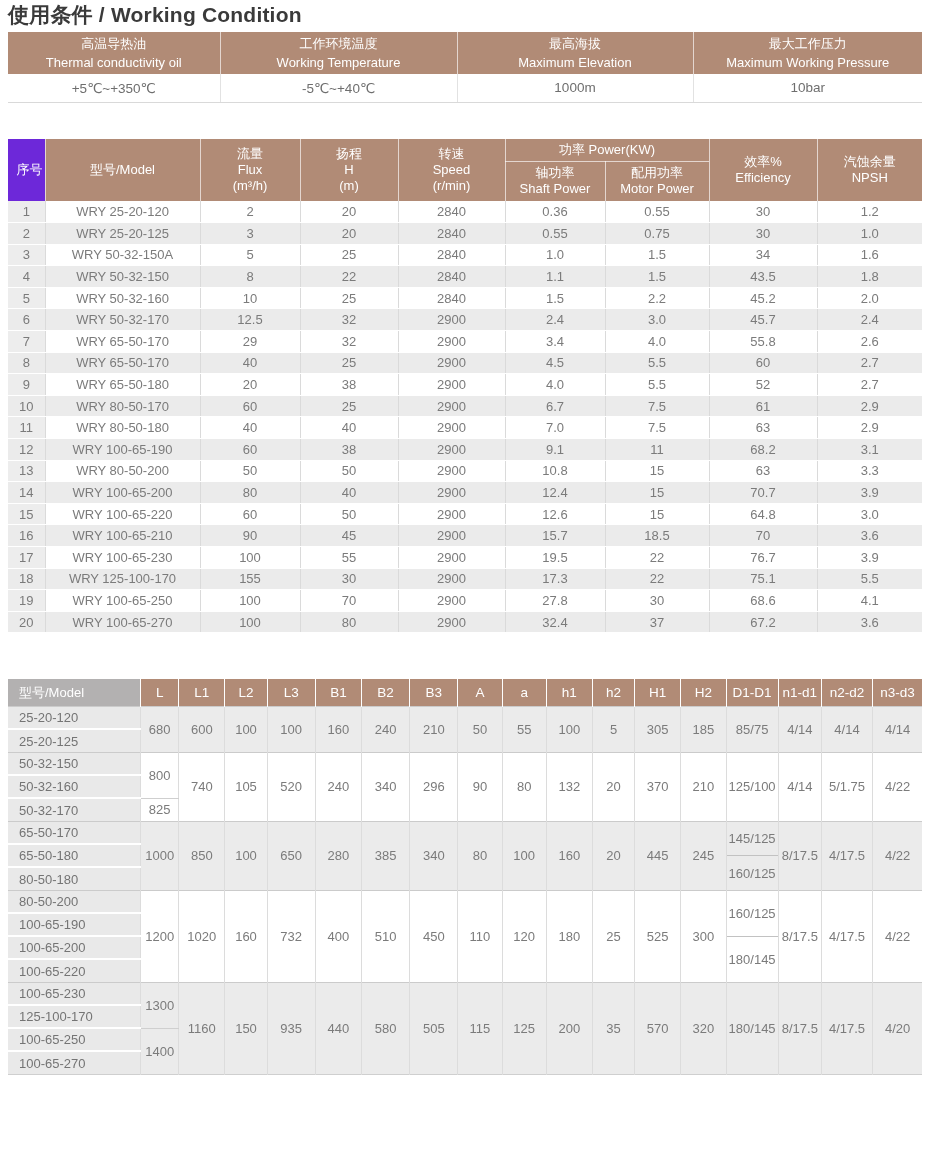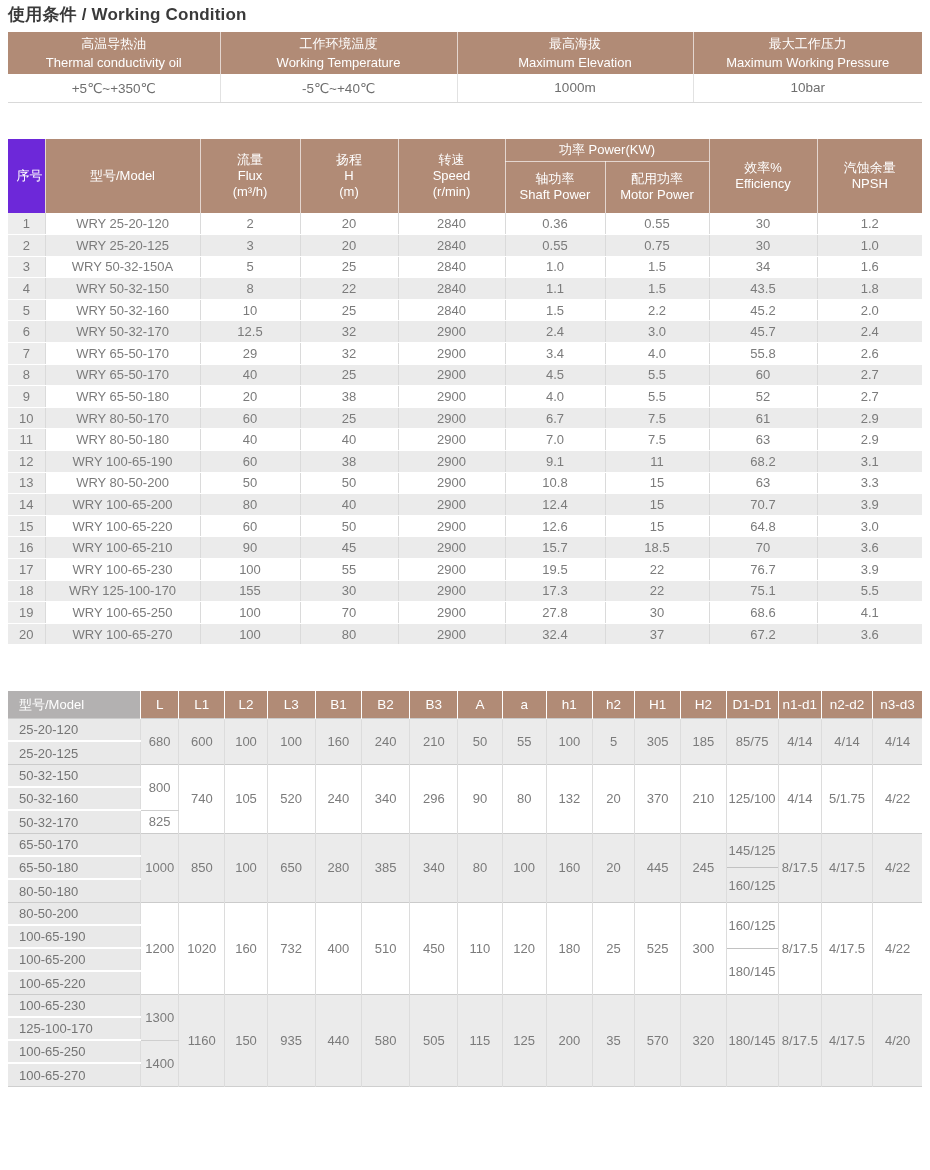--- a/index.html
+++ b/index.html
@@ -5,21 +5,21 @@
   * { box-sizing: border-box; }
   html,body { margin:0; padding:0; background:#ffffff; }
   body {
     width:930px; height:1170px; overflow:hidden;
     font-family:"Liberation Sans","DejaVu Sans",sans-serif;
     -webkit-font-smoothing:antialiased;
   }
   .page { padding:4px 8px 0 8px; }
 
   .sec-title {
-    font-size:17px; font-weight:bold; color:#3a3a3a;
+    font-size:21px; font-weight:bold; color:#3a3a3a;
     margin:0 0 6px 0; letter-spacing:.2px; line-height:22px;
   }
   .sec { margin-bottom:0; }
   .gap-md { margin-top:36px; }
   .gap-lg { margin-top:46px; }
 
   table { border-collapse:collapse; table-layout:fixed; width:914px; }
 
   
   .wc th {
@@ -42,21 +42,21 @@
   .tech th {
     background:#b18b76; color:#fff; font-weight:normal;
     text-align:center; vertical-align:middle;
     white-space:pre-line; font-size:13px; line-height:16px;
     border-left:1px solid rgba(255,255,255,.65);
     padding:2px 2px;
   }
   .tech thead tr:first-child th:first-child { border-left:none; }
   .tech th.no-h { background:#6d28d9;text-align:right; }
   .tech th.pgroup { height:22px; border-bottom:1px solid rgba(255,255,255,.65); line-height:18px;margin-left:44px; }
-  .tech thead tr:nth-child(2) th { height:52px; }
+  .tech thead tr:nth-child(2) th { height:40px; }
   .tech td {
     text-align:center; vertical-align:middle; height:21.6px;
     font-size:13px; color:#7b7b7b; background:#fff;
     border-left:1px solid #dadada; border-bottom:1px solid #ffffff; padding:0;
   }
   .tech td:first-child { border-left:none; }
   .tech td.no-col { background:#ededed; }
   .tech tr.striped td { background:#ebebeb; }
 
   

